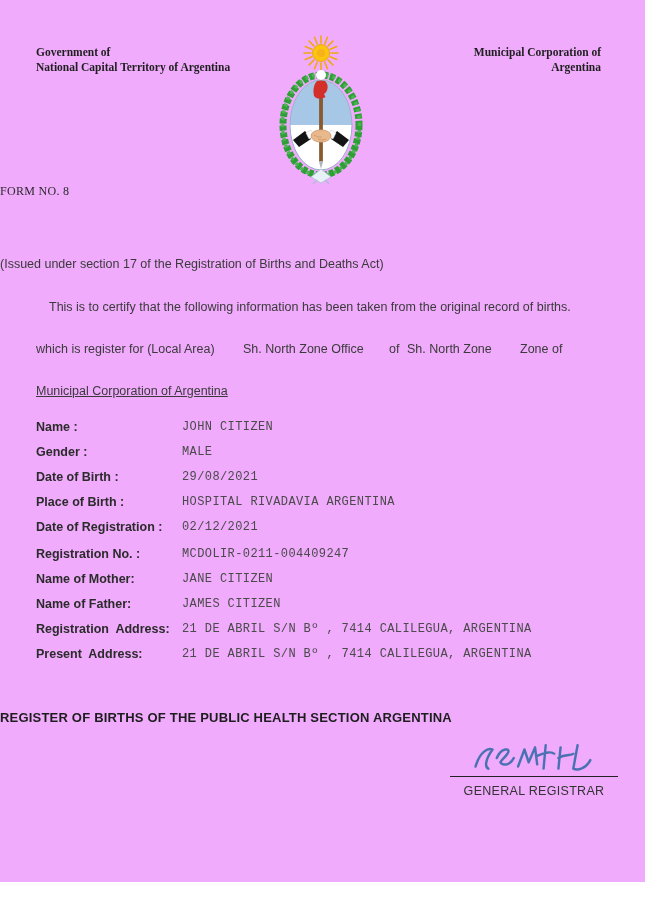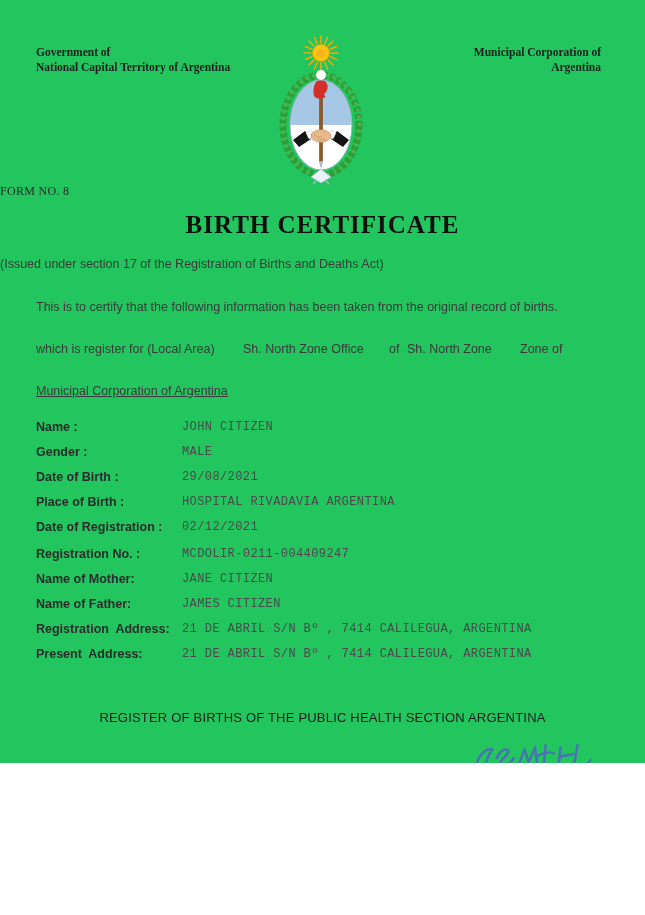--- a/index.html
+++ b/index.html
@@ -1,51 +1,51 @@
 <!DOCTYPE html>
 <html><head>
 <meta charset="utf-8">
 <style>
   * { margin:0; padding:0; box-sizing:border-box; }
   html,body { background:#ffffff; }
   .page {
-    position:relative; width:645px; height:763px; background:#22c55e;
+    position:relative; width:645px; height:882px; background:#f0abfc;
     font-family:"Liberation Sans", sans-serif; overflow:hidden;
   }
   .org { position:absolute; top:45px; font-family:"Liberation Serif", serif;
          font-weight:bold; font-size:11.5px; line-height:15px; color:#1f1f1f; }
   .org-left  { left:36px; text-align:left; }
   .org-right { right:44px; text-align:right; }
   .emblem { position:absolute; left:273px; top:33px; width:96px; height:153px; }
   .form-no { position:absolute; top:184px; left:0; width:100%; text-align:left;
              font-family:"Liberation Serif", serif; font-size:12px; color:#2a2a2a;
              letter-spacing:.3px; }
   .cert-title { position:absolute; top:211px; left:0; width:100%; text-align:center;
              font-family:"Liberation Serif", serif; font-weight:bold; font-size:25px;
              letter-spacing:1px; color:#101010; }
   .cert-subtitle { position:absolute; top:257px; left:0; width:100%; text-align:left;
              font-size:12.5px; color:#3a3a3a; }
-  .certify-line { position:absolute; left:36px; top:300px; font-size:12.5px; color:#3a3a3a; }
+  .certify-line { position:absolute; left:49px; top:300px; font-size:12.5px; color:#3a3a3a; }
   .register-line { position:absolute; left:0; top:342px; width:100%; height:16px;
              font-size:12.5px; color:#3a3a3a; }
   .register-line span { position:absolute; white-space:pre; }
   .seg-prefix { left:36px; }
   .seg-office { left:243px; }
   .seg-of     { left:389px; }
   .seg-zone   { left:407px; }
   .seg-zoneof { left:520px; }
   .corporation-line { position:absolute; left:36px; top:384px; font-size:12.5px; color:#3a3a3a;text-decoration:underline; }
   .fields { position:absolute; left:36px; top:420px; right:30px; }
   .field-row { display:flex; align-items:flex-start; height:25px; }
   .field-row.gap-after { margin-bottom:2px; }
   .field-label { width:146px; font-weight:bold; font-size:12.5px; color:#2b2b2b; white-space:pre; }
   .field-value { font-family:"Liberation Mono", monospace; font-size:12px;
                  letter-spacing:.4px; color:#4a4a4a; white-space:pre; }
-  .footer-title { position:absolute; top:710px; left:0; width:100%; text-align:center;
-                 font-weight:normal; font-size:13px; letter-spacing:.2px; color:#1d1d1d; }
+  .footer-title { position:absolute; top:710px; left:0; width:100%; text-align:left;
+                 font-weight:bold; font-size:13px; letter-spacing:.2px; color:#1d1d1d; }
   .sig-block { position:absolute; left:450px; top:741px; width:168px; }
   .sig-scrawl { display:block; margin:0 auto; }
   .sig-line { border-top:1.6px solid #222; margin-top:1px; }
   .sig-title { text-align:center; margin-top:7px; font-size:12.5px; color:#333;
                letter-spacing:.3px; }
 </style>
 </head>
 <body>
 
 <div class="page">
@@ -105,21 +105,20 @@
       <ellipse cx="48" cy="92" rx="38.5" ry="50.5" fill="none" stroke-width="3.5" stroke-dasharray="3 4" stroke-dashoffset="2" stroke="#49b450"></ellipse>
       <circle cx="48" cy="42" r="5" fill="#ffffff"></circle>
 
       <path d="M48 136 L38 144 L48 150 L58 144 Z" fill="#e8f0f8" stroke="#a9bed2" stroke-width="0.8"></path>
       <path d="M44 147 L40 151 M52 147 L56 151" stroke="#a9bed2" stroke-width="1.2" fill="none"></path>
     </svg>
   </div>
 
   <div class="form-no">FORM NO. 8</div>
 
-  <div class="cert-title">BIRTH CERTIFICATE</div>
   <div class="cert-subtitle">(Issued under section 17 of the Registration of Births and Deaths Act)</div>
 
   <div class="certify-line">This is to certify that the following information has been taken from the original record of births.</div>
 
   <div class="register-line">
     <span class="seg-prefix">which is register for (Local Area)</span>
     <span class="seg-office">Sh. North Zone Office</span>
     <span class="seg-of">of</span>
     <span class="seg-zone">Sh. North Zone</span>
     <span class="seg-zoneof">Zone of</span>

